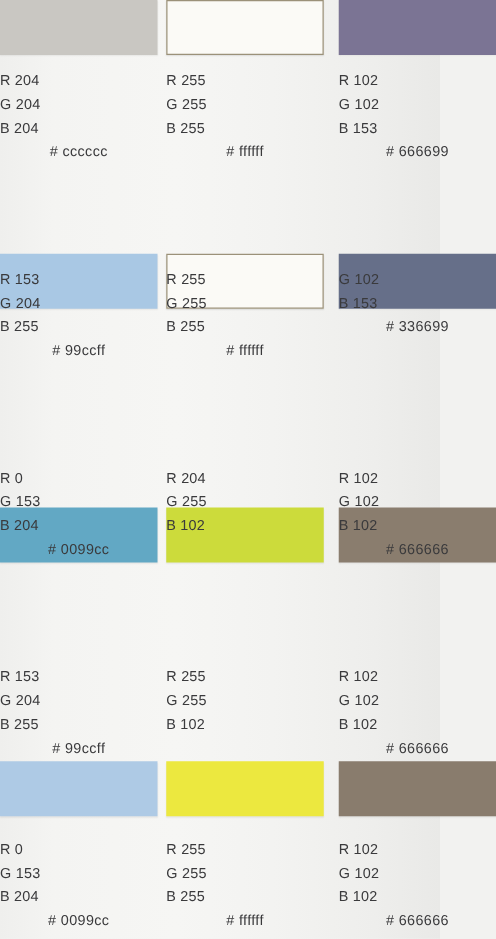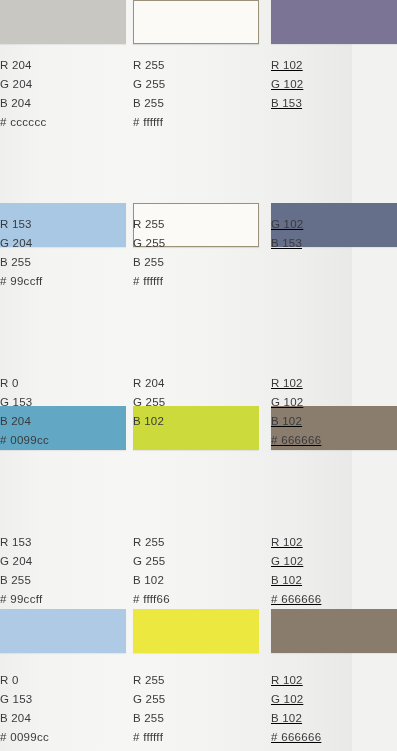--- a/index.html
+++ b/index.html
@@ -36,21 +36,21 @@
     position: relative;
     height: 44px;
   }
   .cell {
     position: absolute;
     top: 0;
   }
   
   .col0 { left: 0px;   width: 126px; }
   .col1 { left: 133px; width: 126px; }
-  .col2 { left: 271px; width: 126px; text-decoration: underline; }
+  .col2 { left: 271px; width: 126px; }
 
   .swatch {
     width: 100%;
     height: 44px;
     box-sizing: border-box;
   }
   
   .swatch.outlined {
     border: 1px solid #9b9179;
     box-shadow: 0 1px 1px rgba(0,0,0,0.10);
@@ -64,20 +64,21 @@
   }
   .label-line {
     font-size: 11.5px;
     line-height: 19px;
     color: #3a3a3c;
     letter-spacing: 0.2px;
     white-space: nowrap;
   }
   .label-line.hex {
     letter-spacing: 0.3px;
+    text-align: center;
   }
 </style>
 </head>
 <body>
 
 <div id="page">
 
 <div class="row swatch-band" style="top: 0px;">
       <div class="cell col0">
         <div class="swatch filled" style="background: rgb(201, 199, 194);"></div>
@@ -99,20 +100,21 @@
       <div class="labels col1">
         <div class="label-line">R 255</div>
         <div class="label-line">G 255</div>
         <div class="label-line">B 255</div>
         <div class="label-line hex"># ffffff</div>
       </div>
       <div class="labels col2">
         <div class="label-line">R 102</div>
         <div class="label-line">G 102</div>
         <div class="label-line">B 153</div>
+        <div class="label-line hex"># 666699</div>
       </div>
     </div>
     <div class="row swatch-band" style="top: 159px;">
       <div class="cell col0">
         <div class="swatch filled" style="background: rgb(169, 200, 228);"></div>
       </div>
       <div class="cell col1">
         <div class="swatch outlined" style="background: rgb(251, 250, 246);"></div>
       </div>
       <div class="cell col2">
@@ -128,20 +130,21 @@
       </div>
       <div class="labels col1">
         <div class="label-line">R 255</div>
         <div class="label-line">G 255</div>
         <div class="label-line">B 255</div>
         <div class="label-line hex"># ffffff</div>
       </div>
       <div class="labels col2">
         <div class="label-line">G 102</div>
         <div class="label-line">B 153</div>
+        <div class="label-line hex"># 336699</div>
       </div>
     </div>
     <div class="row swatch-band" style="top: 318px;">
       <div class="cell col0">
         <div class="swatch filled" style="background: rgb(98, 168, 196);"></div>
       </div>
       <div class="cell col1">
         <div class="swatch filled" style="background: rgb(204, 219, 59);"></div>
       </div>
       <div class="cell col2">
@@ -182,21 +185,20 @@
       <div class="labels col0">
         <div class="label-line">R 153</div>
         <div class="label-line">G 204</div>
         <div class="label-line">B 255</div>
         <div class="label-line hex"># 99ccff</div>
       </div>
       <div class="labels col1">
         <div class="label-line">R 255</div>
         <div class="label-line">G 255</div>
         <div class="label-line">B 102</div>
-        <div class="label-line hex"># ffff66</div>
       </div>
       <div class="labels col2">
         <div class="label-line">R 102</div>
         <div class="label-line">G 102</div>
         <div class="label-line">B 102</div>
         <div class="label-line hex"># 666666</div>
       </div>
     </div>
     <div class="row" style="top: 671px; height: 80px;">
       <div class="labels col0">

